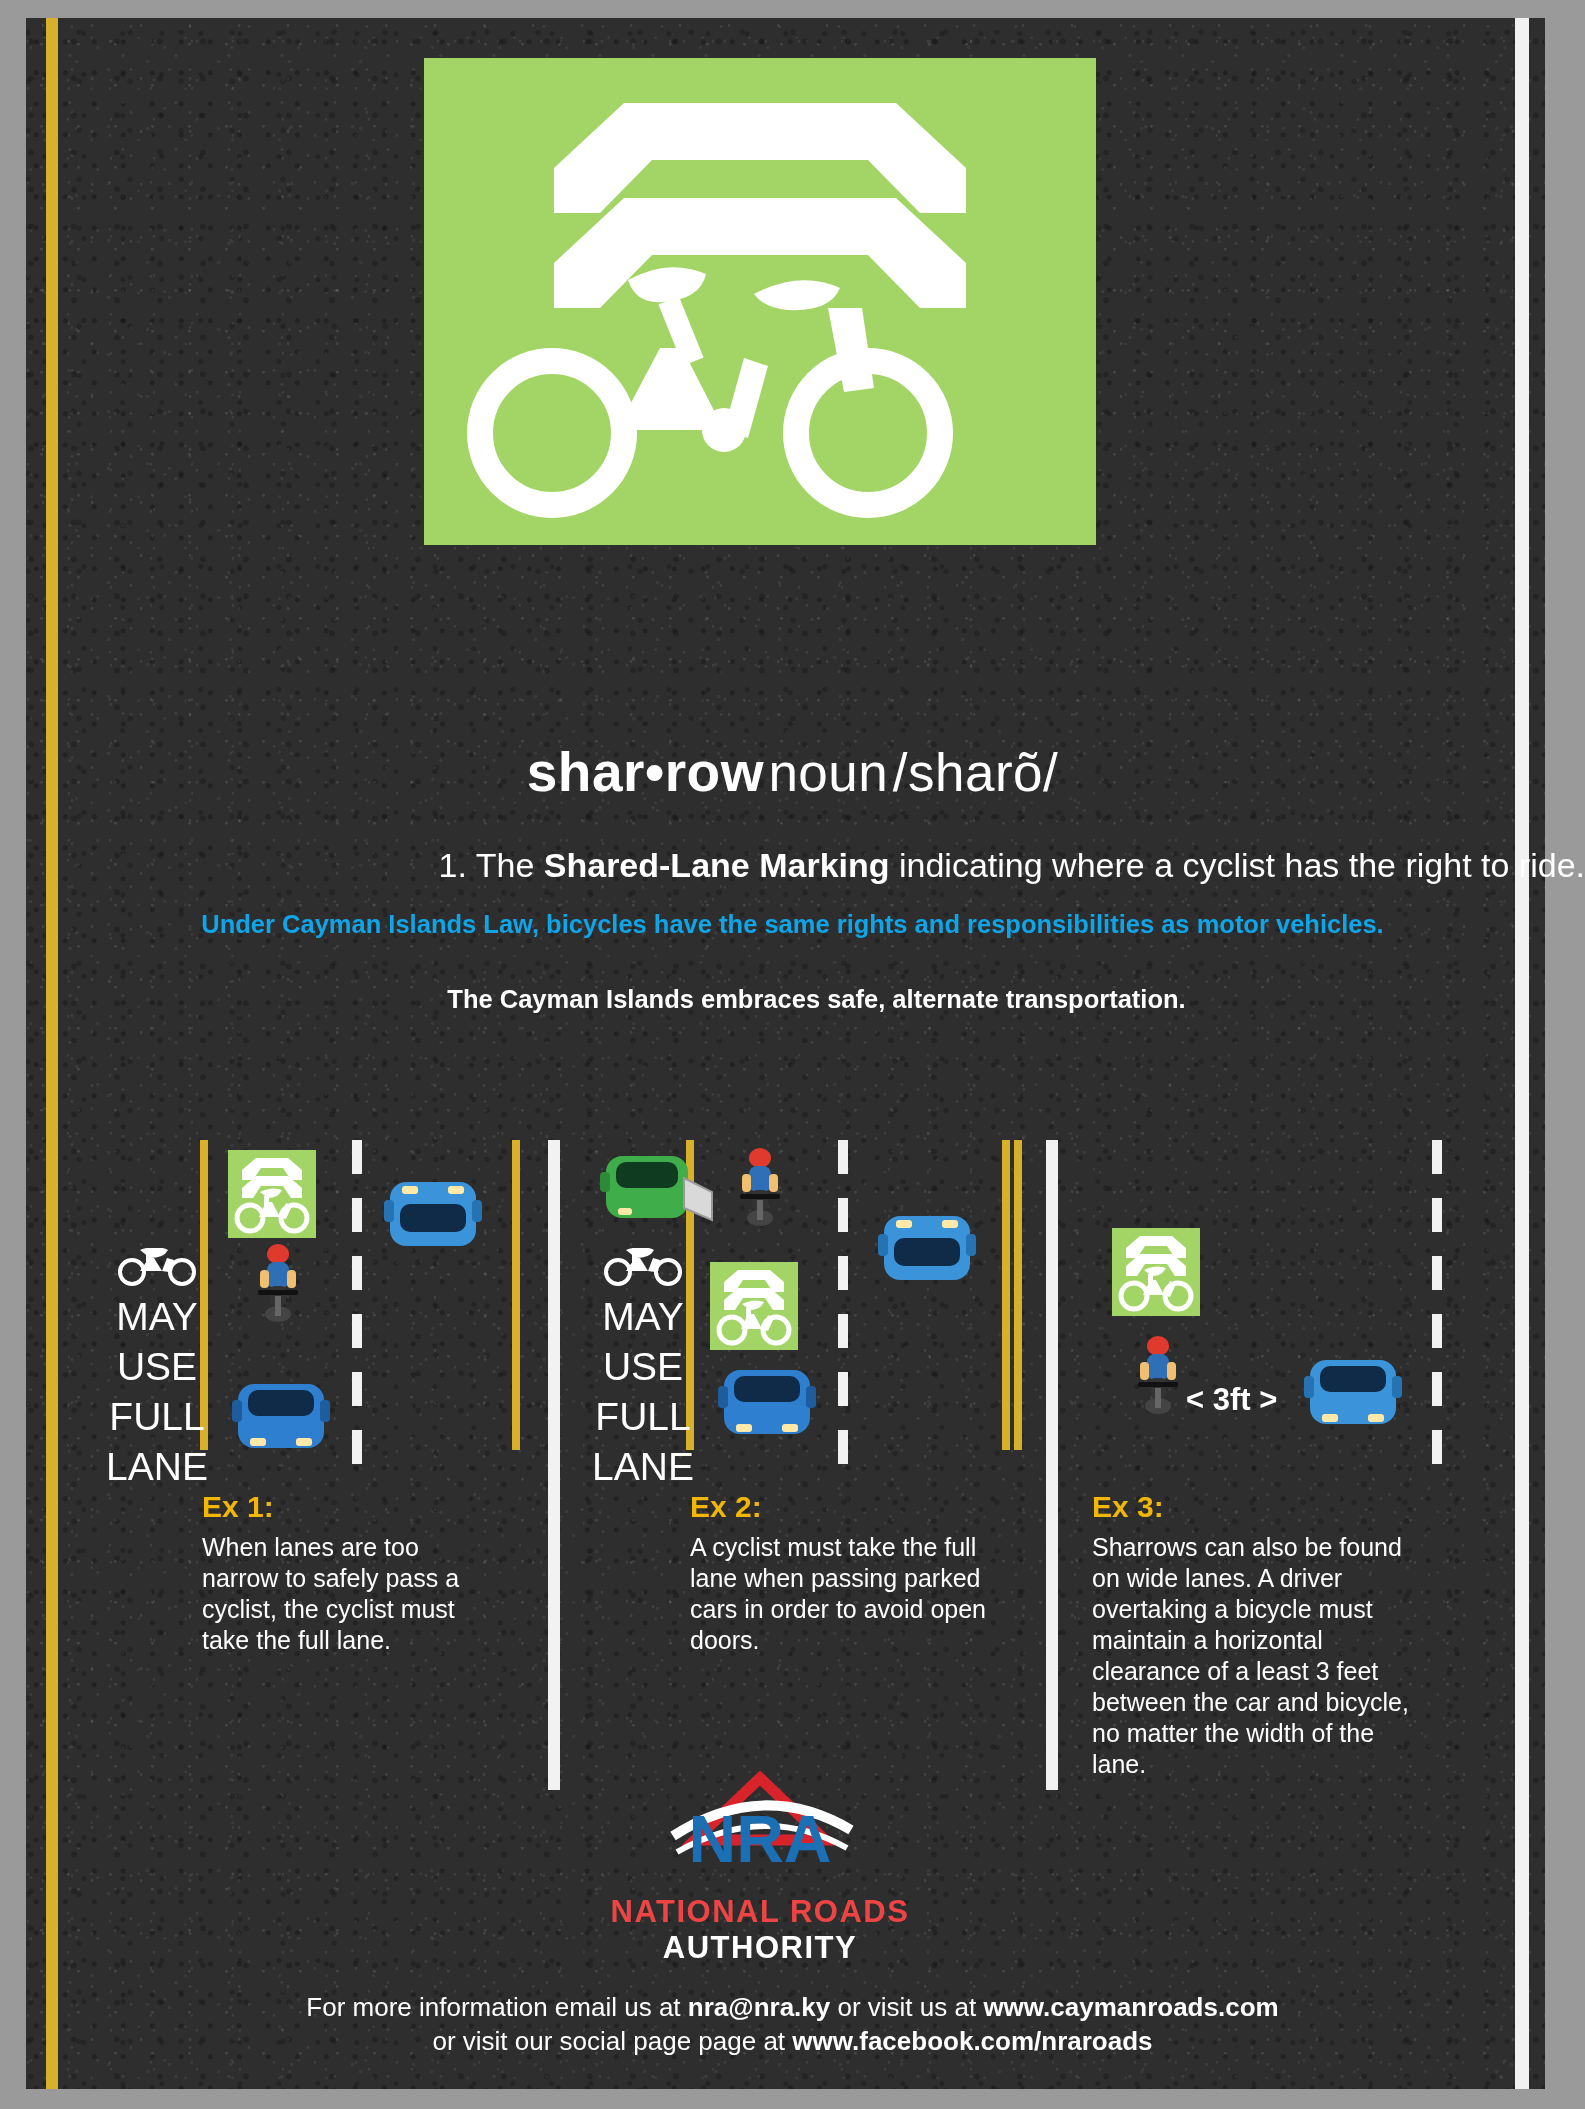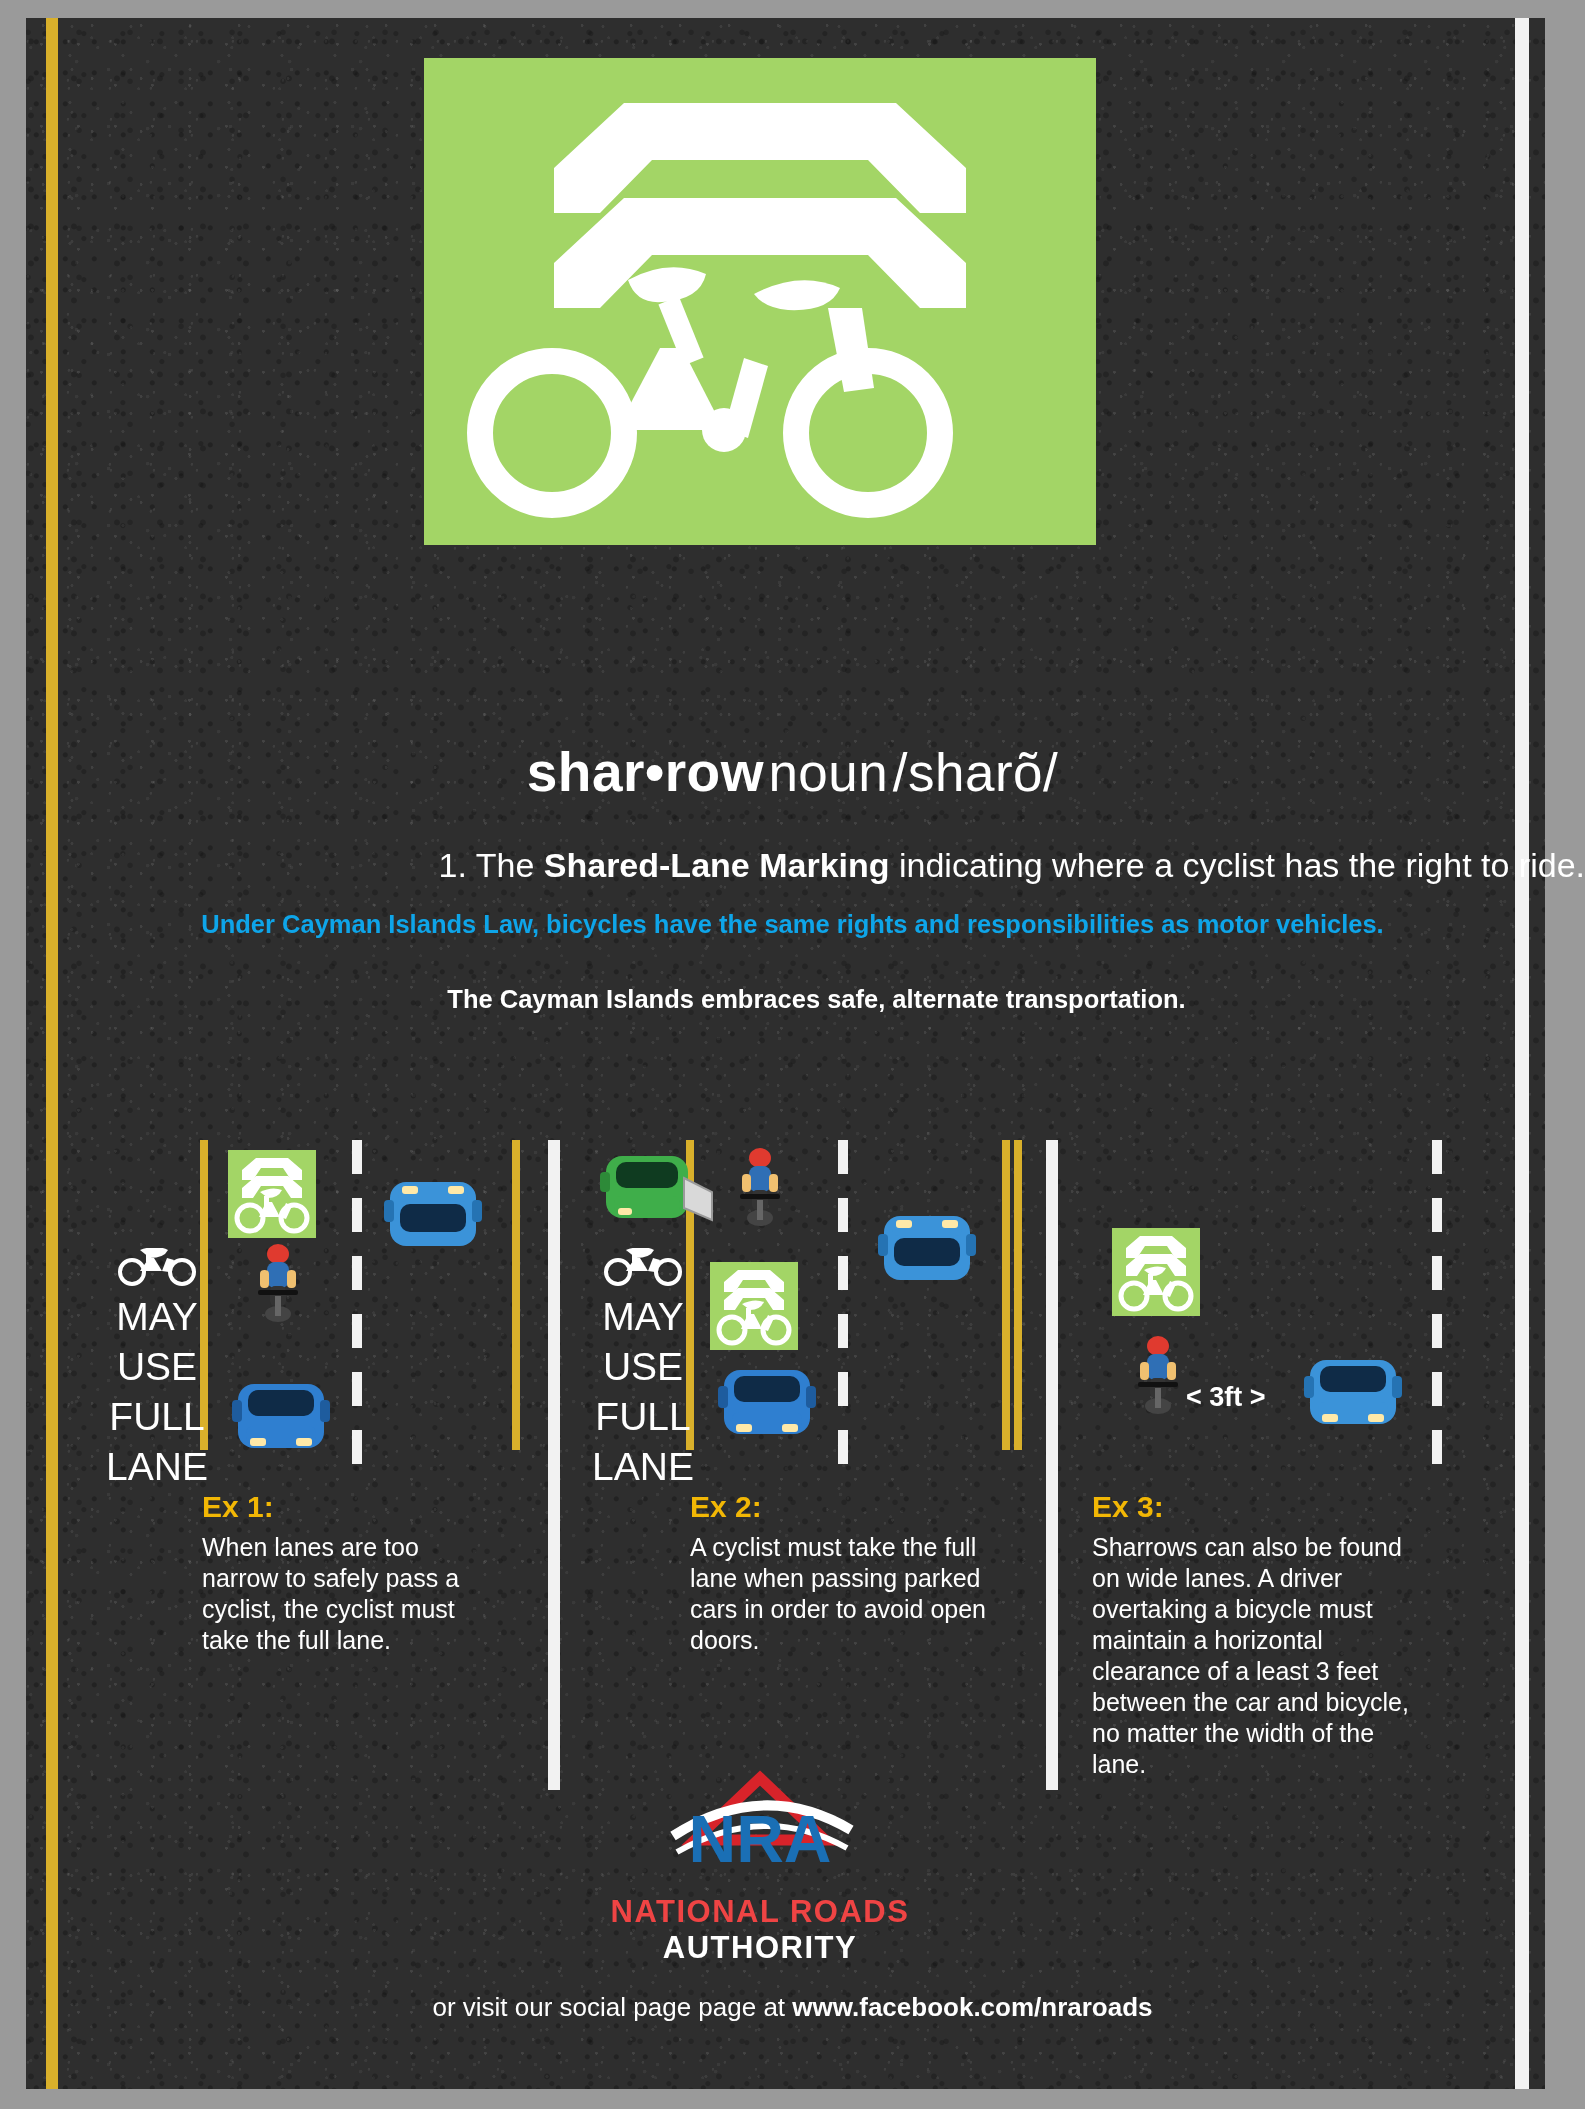--- a/index.html
+++ b/index.html
@@ -130,21 +130,21 @@
 
   .sharrow-mini { position:absolute; background:#a3d566; }
   .sharrow-mini svg { display:block; width:100%; height:100%; }
 
   .car { position:absolute; }
   .cyclist { position:absolute; }
 
   .clearance {
     position:absolute;
     color:#fff;
-    font-size: 27px;
+    font-size: 31px;
     font-weight: bold;
   }
 
   
   .ex-title { position:absolute; color:#f2b705; font-size:30px; font-weight:bold; }
   .ex-body  { position:absolute; color:#fff; font-size:25px; line-height:31px; width:300px; }
 
   
   .logo { position:absolute; left:585px; top:1770px; width:350px; height:200px; text-align:center; }
   .logo .org1 { color:#ef4444; font-size:31px; font-weight:bold; letter-spacing:1.5px; margin-top:2px; }
@@ -460,16 +460,19 @@
       <path d="M88 66 q90 -58 178 -6" fill="none" stroke="#ffffff" stroke-width="10"></path>
       <path d="M92 82 q88 -50 170 -4" fill="none" stroke="#ffffff" stroke-width="6"></path>
       <text x="175" y="92" text-anchor="middle" font-family="Liberation Sans, sans-serif" font-size="66" font-weight="bold" fill="#1a6fb5">NRA</text>
     </svg>
     <div class="org1">NATIONAL ROADS</div>
     <div class="org2">AUTHORITY</div>
   </div>
 
   <div class="footer">
     <div>
+      <span>For more information email us at </span><b>nra@nra.ky</b><span> or visit us at </span><b>www.caymanroads.com</b>
+    </div>
+    <div>
       <span>or visit our social page page at </span><b>www.facebook.com/nraroads</b>
     </div>
   </div>
 </div>
 
 </body></html>

